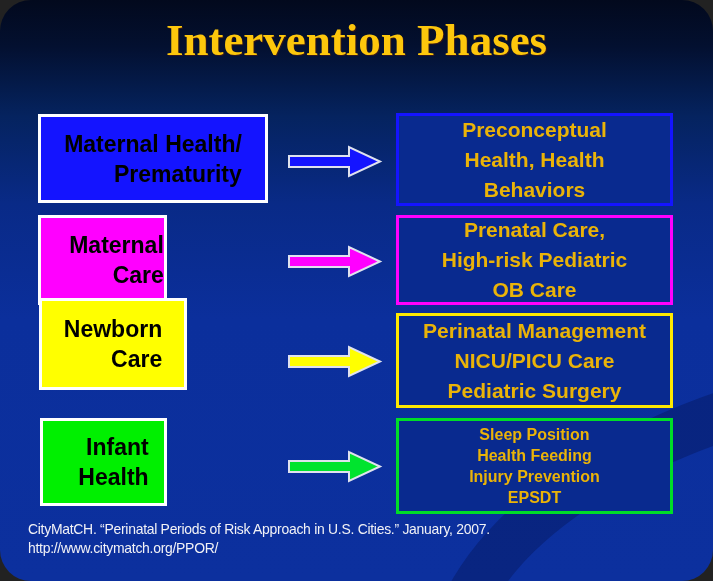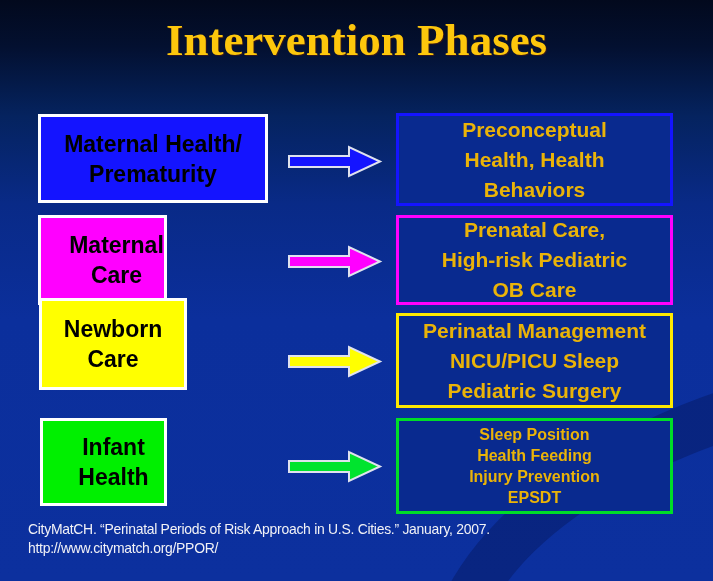--- a/index.html
+++ b/index.html
@@ -4,20 +4,21 @@
 <style>
   html,body{margin:0;padding:0;background:#222;}
   .slide{
     position:relative;
     width:713px;height:581px;
     overflow:hidden;
     font-family:"Liberation Sans", sans-serif;
     background:linear-gradient(180deg,
       #02091d 0%, #031030 8%, #05235f 20%,
       #092a87 35%, #0b2f9c 55%, #0c309e 100%);
+    border-radius:31px;
   }
   
   .swirl{
     position:absolute;left:420px;top:368px;width:720px;height:350px;
     border:50px solid rgba(2,13,64,0.30);
     border-radius:50%;
     transform:rotate(-14deg);
   }
   .title{
     position:absolute;left:0;top:14px;width:713px;
@@ -26,21 +27,21 @@
     font-weight:bold;
     font-size:45px;
     color:#fdc70c;
     text-shadow:1px 1px 0 rgba(110,30,0,0.45);
     margin:0;
   }
   .src-box{
     position:absolute;
     border:3px solid #ffffff;
     display:flex;align-items:center;justify-content:center;
-    text-align:center;
+    text-align:right;
     font-weight:bold;color:#000000;
     font-size:23px;line-height:30px;
     white-space:pre-line;
     box-sizing:border-box;
   }
   .tgt-box{
     position:absolute;left:396px;width:277px;
     border-width:3px;border-style:solid;
     background:#092a8f;
     display:flex;align-items:center;justify-content:center;
@@ -129,21 +130,21 @@
 
   <div class="row r3">
     <div class="src-box">Newborn
 Care</div>
     <div class="arrow">
       <svg viewBox="0 0 96 35" aria-hidden="true">
           <polygon points="2,12 62,12 62,3 93,17.5 62,32 62,23 2,23"></polygon>
         </svg>
     </div>
     <div class="tgt-box">Perinatal Management
-NICU/PICU Sleep
+NICU/PICU Care
 Pediatric Surgery</div>
   </div>
 
   <div class="row r4">
     <div class="src-box">Infant
 Health</div>
     <div class="arrow">
       <svg viewBox="0 0 96 35" aria-hidden="true">
           <polygon points="2,12 62,12 62,3 93,17.5 62,32 62,23 2,23"></polygon>
         </svg>

